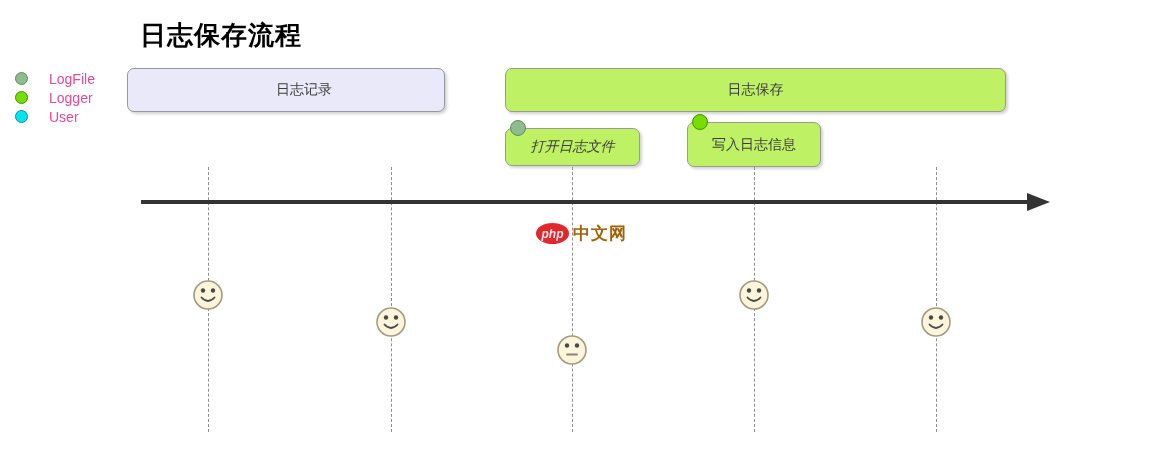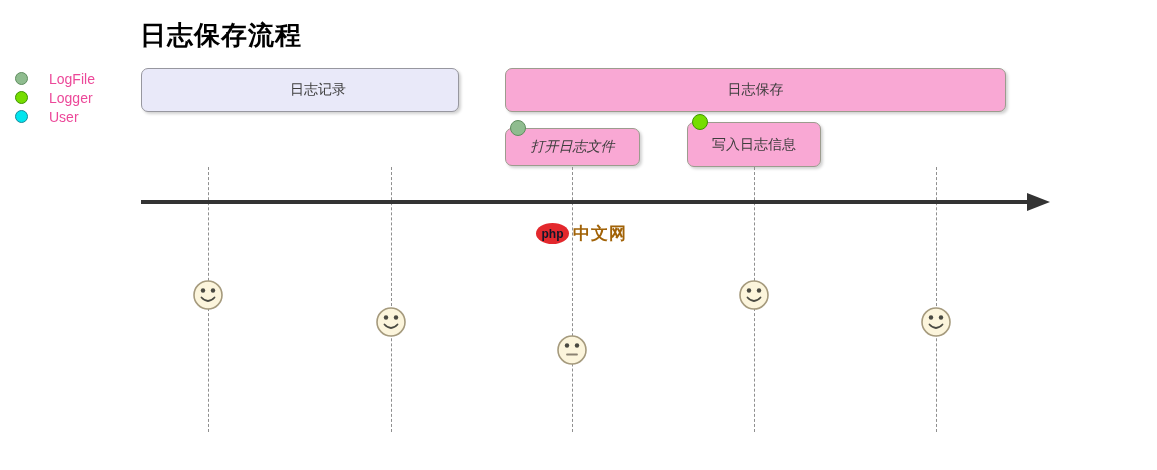--- a/index.html
+++ b/index.html
@@ -15,22 +15,22 @@
   .dot-logfile{background:#8fbc8f;border:1px solid#5f8d5f;}
   .dot-logger{background:#76dd00;border:1px solid #3f9400;}
   .dot-user{background:#00e5ee;border:1px solid #18899b;}
   .legend-label{font-size:14px;color:#ec4899;}
 
   
   .gbox{position:absolute;box-sizing:border-box;border:1px solid #97979f;border-radius:7px;
         display:flex;align-items:center;justify-content:center;font-size:14px;color:#3d3d3d;
         box-shadow:2px 2px 3px rgba(0,0,0,0.18);}
   .lavender{background:#e9e9f9;}
-  .yellow{background:#f9a8d4;border-color:#9c9c8e;}
-  .hdr1{left:141px;top:68px;width:318px;height:44px;padding-left:36px;}
+  .yellow{background:#bef264;border-color:#9c9c8e;}
+  .hdr1{left:127px;top:68px;width:318px;height:44px;padding-left:36px;}
   .hdr2{left:505px;top:68px;width:501px;height:44px;}
   .step1{left:140px;top:122px;width:138px;height:45px;}
   .step2{left:322px;top:122px;width:138px;height:45px;}
   .step3{left:505px;top:128px;width:135px;height:38px;font-style:italic;}
   .step4{left:687px;top:122px;width:134px;height:45px;}
   .step5{left:870px;top:122px;width:133px;height:45px;}
   .actor-dot{position:absolute;left:4px;top:-9px;width:16px;height:16px;border-radius:50%;box-sizing:border-box;}
   .actor-user{background:#00e5ee;border:1.5px solid #18899b;}
   .actor-logger{background:#76dd00;border:1.5px solid #3f9400;}
   .actor-logfile{background:#8fbc8f;border:1.5px solid #5f8d5f;}
@@ -39,22 +39,22 @@
   .lifeline{position:absolute;top:167px;height:265px;width:0;border-left:1px dashed #8f8f8f;z-index:1;}
   .ll1{left:208px;} .ll2{left:391px;} .ll3{left:572px;} .ll4{left:754px;} .ll5{left:936px;}
 
   
   .arrow-line{position:absolute;left:141px;top:200px;width:888px;height:4px;background:#333;z-index:2;}
   .arrow-head{position:absolute;left:1027px;top:193px;width:0;height:0;z-index:2;
               border-left:23px solid #333;border-top:9px solid transparent;border-bottom:9px solid transparent;}
 
   
   .watermark{position:absolute;left:536px;top:222px;display:flex;align-items:center;z-index:3;}
-  .wm-badge{width:33px;height:21px;border-radius:50%;background:#e3282d;color:#0f172a;
-            font-size:12px;font-weight:bold;display:flex;align-items:center;justify-content:center;}
+  .wm-badge{width:33px;height:21px;border-radius:50%;background:#e3282d;color:#e5e5e5;
+            font-size:12px;font-weight:bold;font-style:italic;display:flex;align-items:center;justify-content:center;}
   .wm-text{margin-left:4px;font-size:17px;font-weight:900;color:#a16207;letter-spacing:1px;}
 
   
   .face{position:absolute;width:32px;height:32px;z-index:3;}
   .f1{left:192px;top:279px;} .f2{left:375px;top:306px;} .f3{left:556px;top:334px;}
   .f4{left:738px;top:279px;} .f5{left:920px;top:306px;}
 </style>
 </head>
 <body>
 

